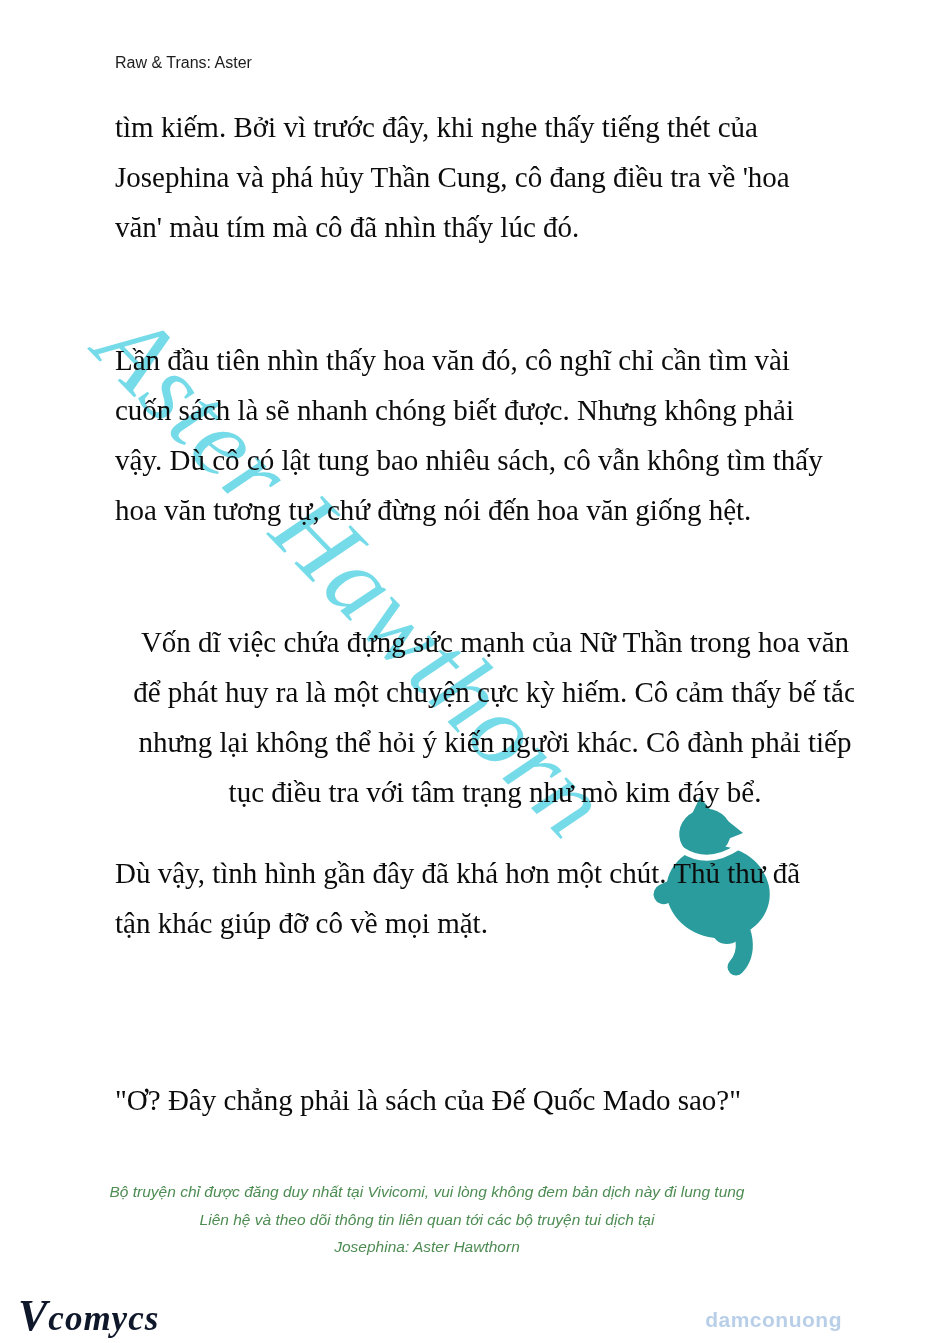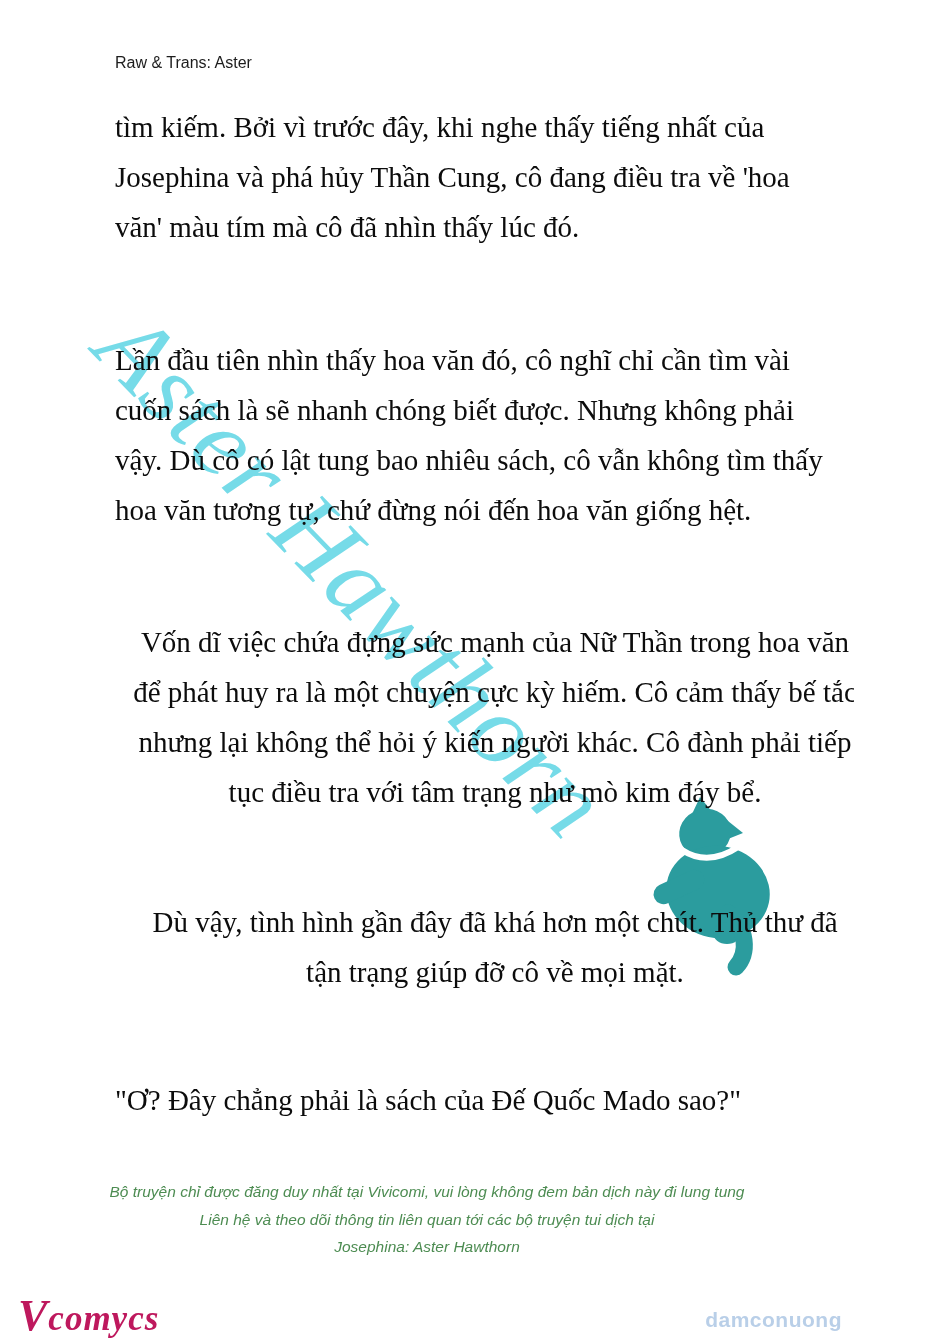--- a/index.html
+++ b/index.html
@@ -38,21 +38,21 @@
     position:absolute;left:0;right:0;top:1178px;
     text-align:center;z-index:3;
     font-family:"Liberation Sans", sans-serif;
     font-weight:normal;font-style:italic;
     font-size:15.5px;line-height:27.5px;
   }
   .site-logo{
     position:absolute;left:18px;top:1290px;z-index:3;
     font-family:"Liberation Serif", serif;
     font-style:italic;font-weight:bold;
-    font-size:35px;color:#be185d;
+    font-size:35px;color:#0f172a;
     letter-spacing:1px;
   }
   .site-logo .logo-cap{font-size:44px;}
   .corner-watermark{
     position:absolute;right:12px;top:1308px;z-index:3;
     font-family:"Liberation Sans", sans-serif;
     font-weight:bold;font-size:21px;color:#b9cfe8;
     text-shadow:0 0 5px rgba(255,255,255,0.95), 0 0 2px #ffffff;
     letter-spacing:0.5px;
   }
@@ -83,42 +83,42 @@
 
         <path d="M 78 118 C 97 132 99 158 86 172" fill="none" stroke="#2b9c9e" stroke-width="17" stroke-linecap="round"></path>
       </g>
 
       <path d="M 32 55 Q 58 72 88 52" fill="none" stroke="#ffffff" stroke-width="6" stroke-linecap="round"></path>
     </svg>
   </div>
 
   <div class="body-text" style="top:0;">
     <div class="para" style="top:102px;">
-      <div class="line">tìm kiếm. Bởi vì trước đây, khi nghe thấy tiếng nhất của</div>
+      <div class="line">tìm kiếm. Bởi vì trước đây, khi nghe thấy tiếng thét của</div>
       <div class="line">Josephina và phá hủy Thần Cung, cô đang điều tra về 'hoa</div>
       <div class="line">văn' màu tím mà cô đã nhìn thấy lúc đó.</div>
     </div>
 
     <div class="para" style="top:335px;">
       <div class="line">Lần đầu tiên nhìn thấy hoa văn đó, cô nghĩ chỉ cần tìm vài</div>
       <div class="line">cuốn sách là sẽ nhanh chóng biết được. Nhưng không phải</div>
       <div class="line">vậy. Dù cô có lật tung bao nhiêu sách, cô vẫn không tìm thấy</div>
       <div class="line">hoa văn tương tự, chứ đừng nói đến hoa văn giống hệt.</div>
     </div>
 
     <div class="para" style="top:617px;text-align:center;">
       <div class="line">Vốn dĩ việc chứa đựng sức mạnh của Nữ Thần trong hoa văn</div>
       <div class="line">để phát huy ra là một chuyện cực kỳ hiếm. Cô cảm thấy bế tắc</div>
       <div class="line">nhưng lại không thể hỏi ý kiến người khác. Cô đành phải tiếp</div>
       <div class="line">tục điều tra với tâm trạng như mò kim đáy bể.</div>
     </div>
 
-    <div class="para" style="top:897px;text-align:center;">
+    <div class="para" style="top:848px;">
       <div class="line">Dù vậy, tình hình gần đây đã khá hơn một chút. Thủ thư đã</div>
-      <div class="line">tận trạng giúp đỡ cô về mọi mặt.</div>
+      <div class="line">tận khác giúp đỡ cô về mọi mặt.</div>
     </div>
 
     <div class="para" style="top:1075px;">
       <div class="quote-line">"Ơ? Đây chẳng phải là sách của Đế Quốc Mado sao?"</div>
     </div>
   </div>
 
   <div class="footer-notice" style="color:#4d8c52;">
     <div>Bộ truyện chỉ được đăng duy nhất tại Vivicomi, vui lòng không đem bản dịch này đi lung tung</div>
     <div>Liên hệ và theo dõi thông tin liên quan tới các bộ truyện tui dịch tại</div>

